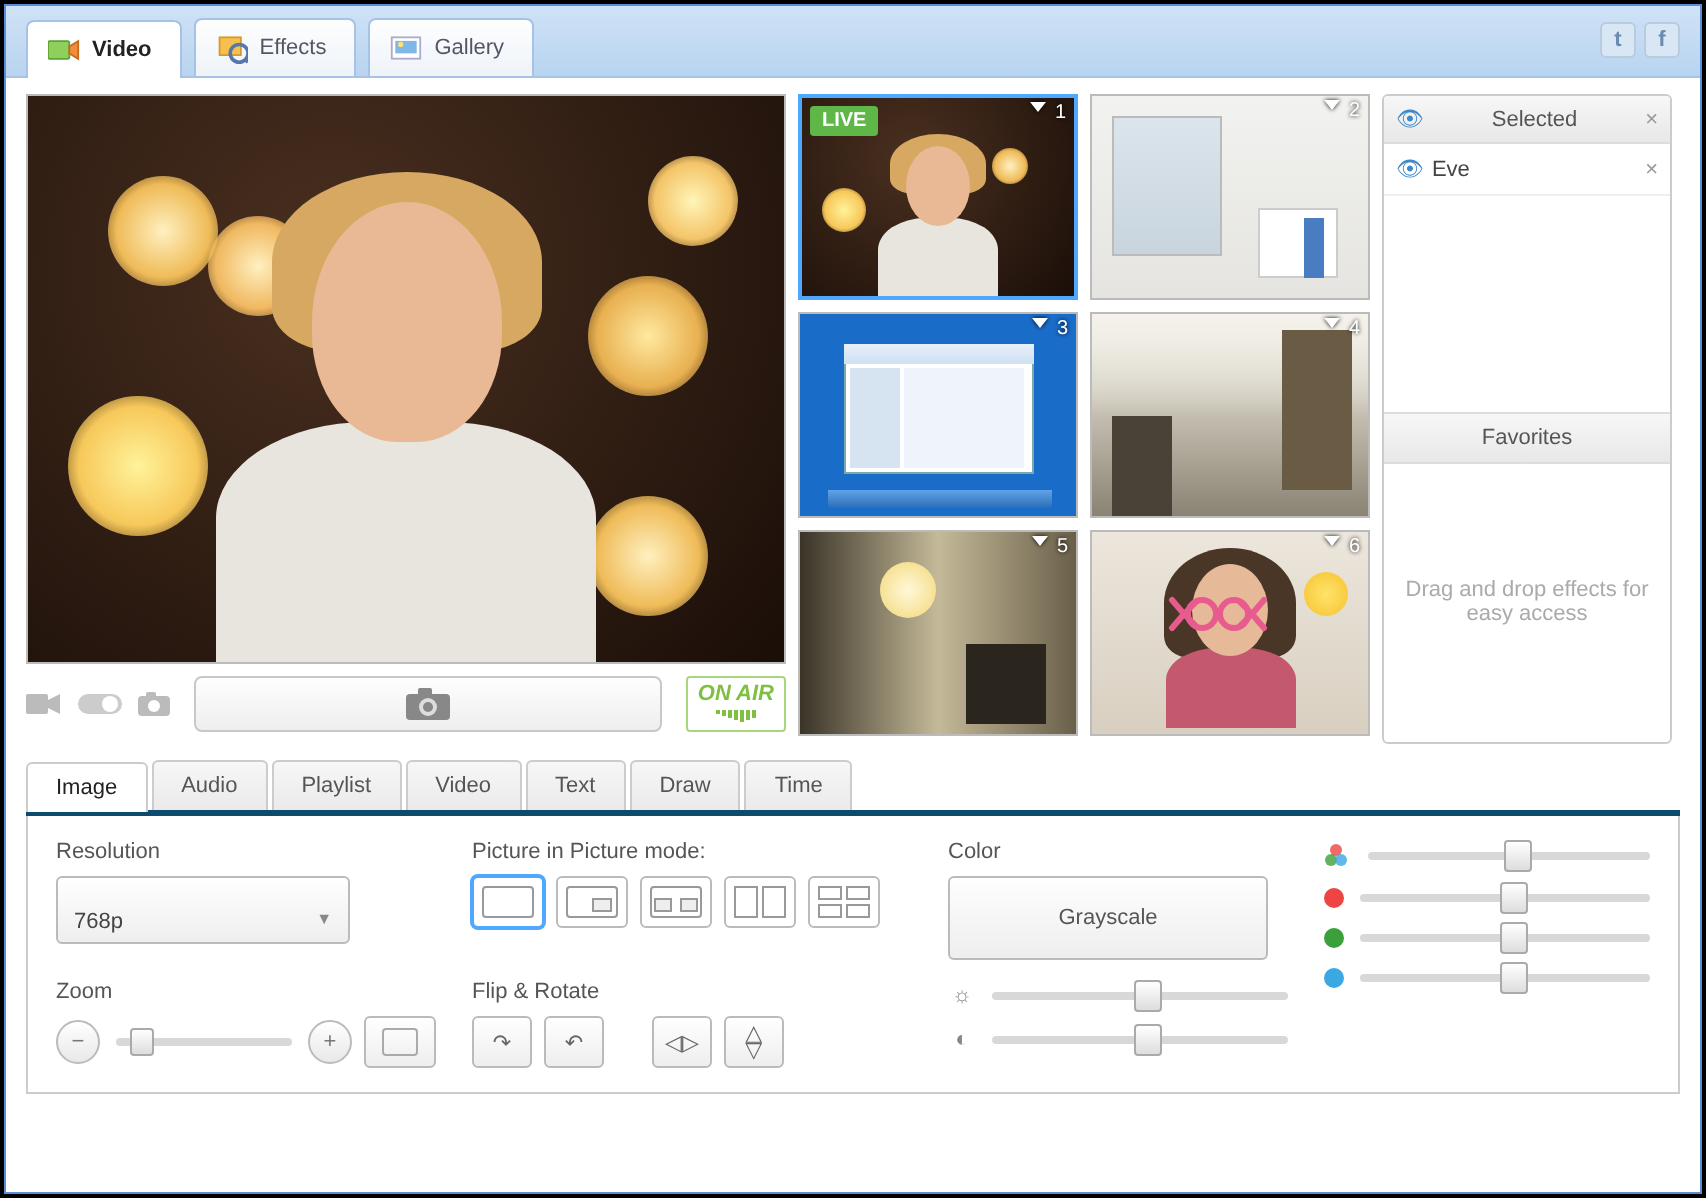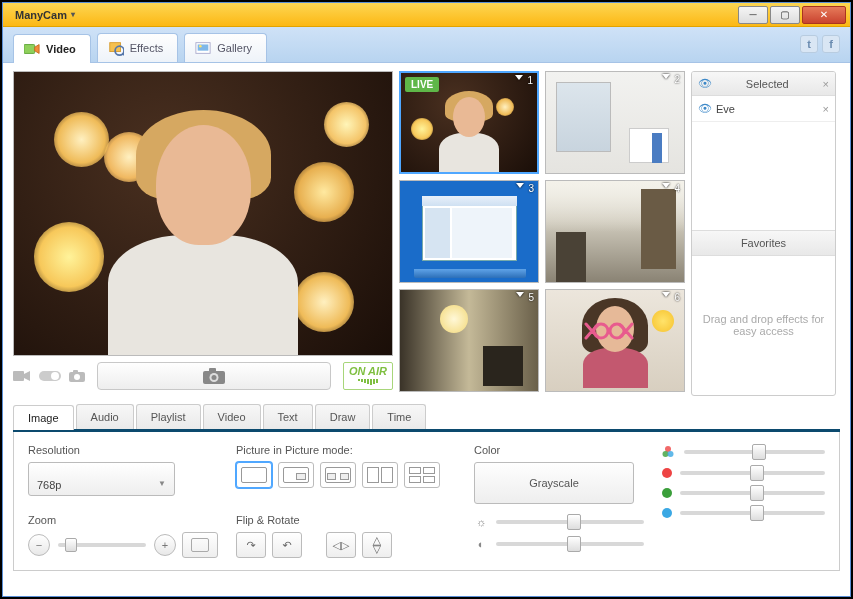--- a/index.html
+++ b/index.html
@@ -80,31 +80,20 @@
 .track { flex: 1; height: 4px; background: #d8d8d8; border-radius: 2px; position: relative; }
 .track .handle { position: absolute; top: -6px; width: 14px; height: 16px; background: linear-gradient(#fff,#ddd); border: 1px solid #aaa; border-radius: 2px; }
 .led { width: 10px; height: 10px; border-radius: 50%; }
 
 svg { display: block; }
 </style>
 </head>
 <body>
 
 <div class="window">
-  <div class="titlebar">
-    <div class="app-title">
-        <span>ManyCam</span>
-      </div>
-    <div class="titlebar-spacer"></div>
-    <div class="win-controls">
-      <div class="win-btn win-min">─</div>
-      <div class="win-btn win-max">▢</div>
-      <div class="win-btn win-close">✕</div>
-    </div>
-  </div>
 
   <div class="top-tabs">
     <div class="tab-btn active">
       <span class="tab-icon">
           <svg width="18" height="14" viewBox="0 0 18 14">
             <rect x="0" y="2" width="12" height="10" rx="1" fill="#8fd05c" stroke="#5aa334"></rect>
             <path d="M12 5 L17 2 V12 L12 9 Z" fill="#f28c3b" stroke="#c56a1f"></path>
           </svg>
         </span>
       <span>Video</span>

